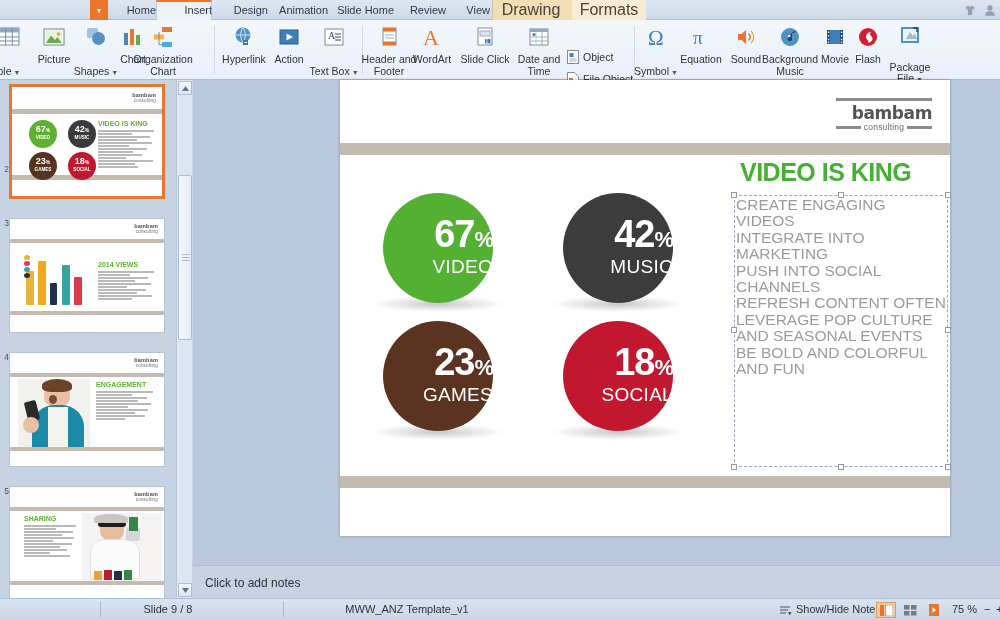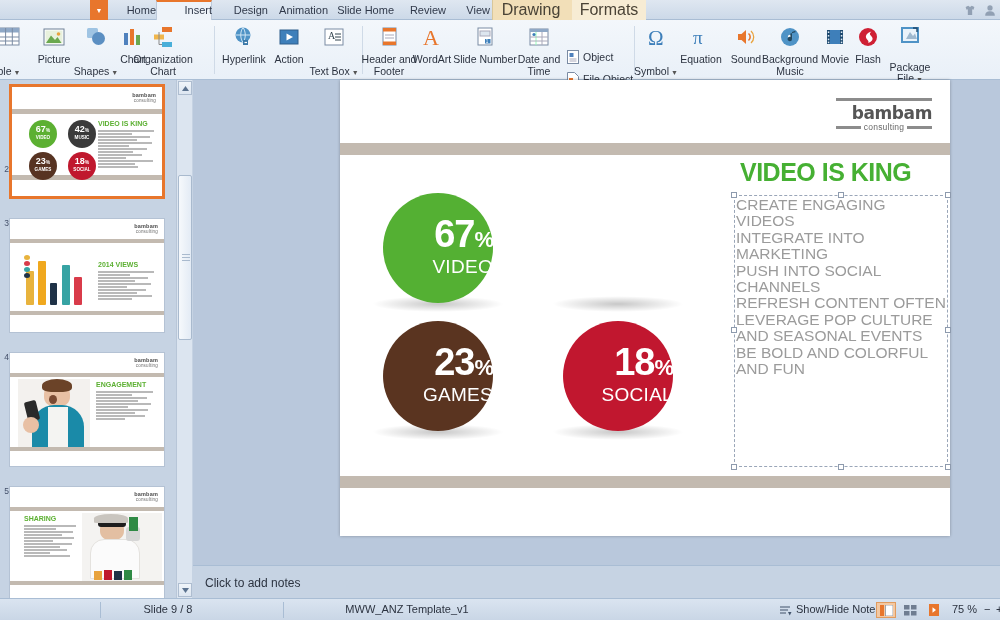--- a/index.html
+++ b/index.html
@@ -376,21 +376,21 @@
 
     <div class="rbtn" style="left:452px;width:66px">
       <span class="ic">
         <svg width="26" height="26" viewBox="0 0 26 26">
           <rect x="6" y="4" width="14" height="17" fill="#fff" stroke="#7a8ba3"></rect>
           <rect x="8" y="7" width="10" height="5" fill="#dde6ef" stroke="#aab"></rect>
           <rect x="13" y="15" width="5.5" height="4.5" fill="#3e7fba"></rect>
           <text x="13.8" y="18.8" font-size="4.5" fill="#fff">1</text>
         </svg>
       </span>
-      <span class="lbl">Slide Number</span>
+      <span class="lbl">Slide Click</span>
     </div>
 
     <div class="rbtn" style="left:514px;width:50px">
       <span class="ic">
         <svg width="26" height="26" viewBox="0 0 26 26">
           <rect x="4" y="5" width="18" height="16" fill="#fff" stroke="#7a8ba3"></rect>
           <rect x="4" y="5" width="18" height="3" fill="#8fa8c6"></rect>
           <line x1="10" y1="8" x2="10" y2="21" stroke="#9fb"></line>
           <line x1="16" y1="8" x2="16" y2="21" stroke="#aab"></line>
           <line x1="4" y1="13" x2="22" y2="13" stroke="#aab"></line>
@@ -720,20 +720,24 @@
         <div class="handle" style="left:210px;top:268px"></div>
       </div>
 
       <div class="circ-shadow" style="left:32px;top:216px"></div>
       <div class="circ" style="left:43px;top:113px;background:#54b033">
         <div class="pct"><span>67</span><small>%</small></div>
         <div class="nm">VIDEO</div>
       </div>
 
       <div class="circ-shadow" style="left:212px;top:216px"></div>
+      <div class="circ" style="left:223px;top:113px;background:#3c3c3c">
+        <div class="pct"><span>42</span><small>%</small></div>
+        <div class="nm">MUSIC</div>
+      </div>
 
       <div class="circ-shadow" style="left:32px;top:344px"></div>
       <div class="circ" style="left:43px;top:241px;background:#5a3420">
         <div class="pct"><span>23</span><small>%</small></div>
         <div class="nm">GAMES</div>
       </div>
 
       <div class="circ-shadow" style="left:212px;top:344px"></div>
       <div class="circ" style="left:223px;top:241px;background:#c1172f">
         <div class="pct"><span>18</span><small>%</small></div>

